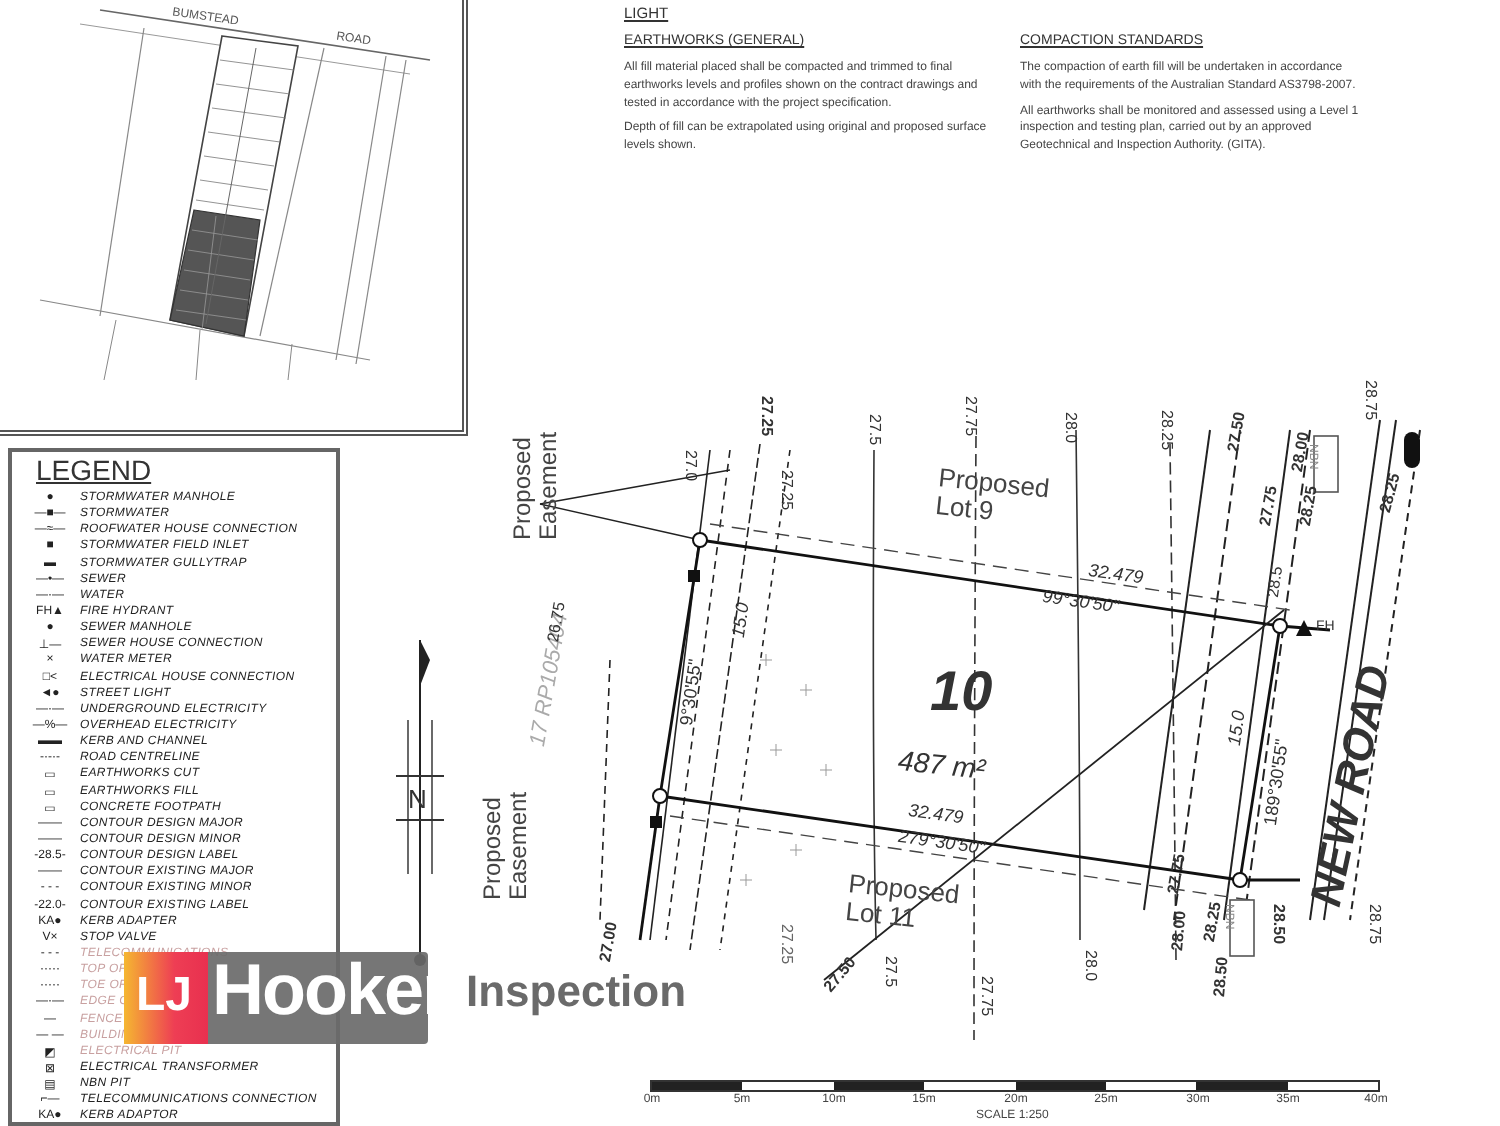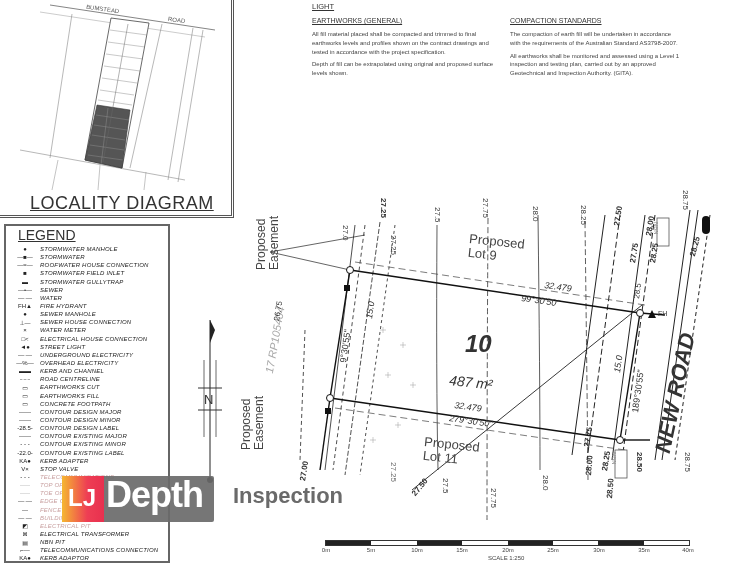--- a/index.html
+++ b/index.html
@@ -73,21 +73,20 @@
         <line x1="94" y1="125" x2="127" y2="130"></line>
       <line x1="92" y1="135" x2="125" y2="140"></line>
         <line x1="90" y1="145" x2="124" y2="150"></line>
       <line x1="88" y1="155" x2="123" y2="160"></line>
       <line x1="108" y1="108" x2="101" y2="165"></line>
     </g>
     <line x1="128" y1="24" x2="103" y2="162" stroke="#666" stroke-width="0.5"></line>
   </svg>
   <div class="abs road-label" style="left:86px;top:6px;transform:rotate(8deg);">BUMSTEAD</div>
   <div class="abs road-label" style="left:168px;top:17px;transform:rotate(8deg);">ROAD</div>
-  <div class="abs loc-title">LOCALITY DIAGRAM</div>
 </div>
 
 <div class="abs notes">
   <div class="h" style="position:absolute;left:0;top:2px;font-size:7.5px;">LIGHT</div>
   <div class="col" style="left:0;top:16px;">
     <div class="h" style="margin-bottom:4px;">EARTHWORKS (GENERAL)</div>
     <p>All fill material placed shall be compacted and trimmed to final earthworks levels and profiles shown on the contract drawings and tested in accordance with the project specification.</p>
     <p>Depth of fill can be extrapolated using original and proposed surface levels shown.</p>
   </div>
   <div class="col" style="left:198px;top:16px;width:170px;">
@@ -340,21 +339,21 @@
       <line x1="413" y1="382" x2="413" y2="388"></line>
     <line x1="395" y1="425" x2="401" y2="425"></line>
       <line x1="398" y1="422" x2="398" y2="428"></line>
     <line x1="370" y1="440" x2="376" y2="440"></line>
       <line x1="373" y1="437" x2="373" y2="443"></line>
   </g>
 
   <polygon points="648,318 652,310 656,318" fill="#111"></polygon>
 </svg>
 
-<div class="lbl" style="left:465px;top:330px;font-size:24px;font-weight:bold;font-style:italic;">10</div>
+<div class="lbl" style="left:465px;top:330px;font-size:28px;font-weight:bold;font-style:italic;">10</div>
 <div class="lbl" style="left:450px;top:372px;font-size:14px;font-style:italic;transform:rotate(6deg);">487 m²</div>
 <div class="lbl" style="left:470px;top:232px;font-size:13px;width:60px;white-space:normal;line-height:1.1;transform:rotate(6deg);color:#444;">Proposed Lot 9</div>
 <div class="lbl" style="left:425px;top:435px;font-size:13px;width:60px;white-space:normal;line-height:1.1;transform:rotate(6deg);color:#444;">Proposed Lot 11</div>
 <div class="lbl" style="left:255px;top:270px;font-size:12px;width:95px;white-space:normal;line-height:1.1;transform:rotate(-90deg);color:#444;">Proposed Easement</div>
 <div class="lbl" style="left:240px;top:450px;font-size:12px;width:95px;white-space:normal;line-height:1.1;transform:rotate(-90deg);color:#444;">Proposed Easement</div>
 <div class="lbl" style="left:263px;top:372px;font-size:11px;width:80px;white-space:normal;line-height:1.1;transform:rotate(-80deg);color:#aaa;font-style:italic;">17 RP105404</div>
 <div class="lbl" style="left:650px;top:450px;font-size:22px;font-weight:bold;font-style:italic;transform:rotate(-78deg);">NEW ROAD</div>
 <div class="lbl" style="left:204px;top:392px;font-size:13px;">N</div>
 
 <div class="lbl" style="left:522px;top:293px;transform:rotate(8deg);font-style:italic;">99°30'50"</div>
@@ -396,21 +395,21 @@
 <div class="lbl" style="left:692px;top:452px;font-size:8px;transform:rotate(90deg);">28.75</div>
 
 <div class="lbl" style="left:659px;top:222px;font-size:6px;transform:rotate(90deg);color:#888;">NBN</div>
 <div class="lbl" style="left:617px;top:452px;font-size:6px;transform:rotate(90deg);color:#888;">NBN</div>
 <div class="lbl" style="left:658px;top:310px;font-size:7px;">FH</div>
 
 <div class="abs brand-box"></div>
 <div class="abs brand-lj">
     <span>LJ</span>
   </div>
-<div class="abs brand-hooker">Depth</div>
+<div class="abs brand-hooker">Hooker</div>
 <div class="abs brand-office">Inspection</div>
 
 <div class="abs scalebar">
   <div class="seg dark"></div>
     <div class="seg"></div>
     <div class="seg dark"></div>
     <div class="seg"></div>
   <div class="seg dark"></div>
     <div class="seg"></div>
     <div class="seg dark"></div>

